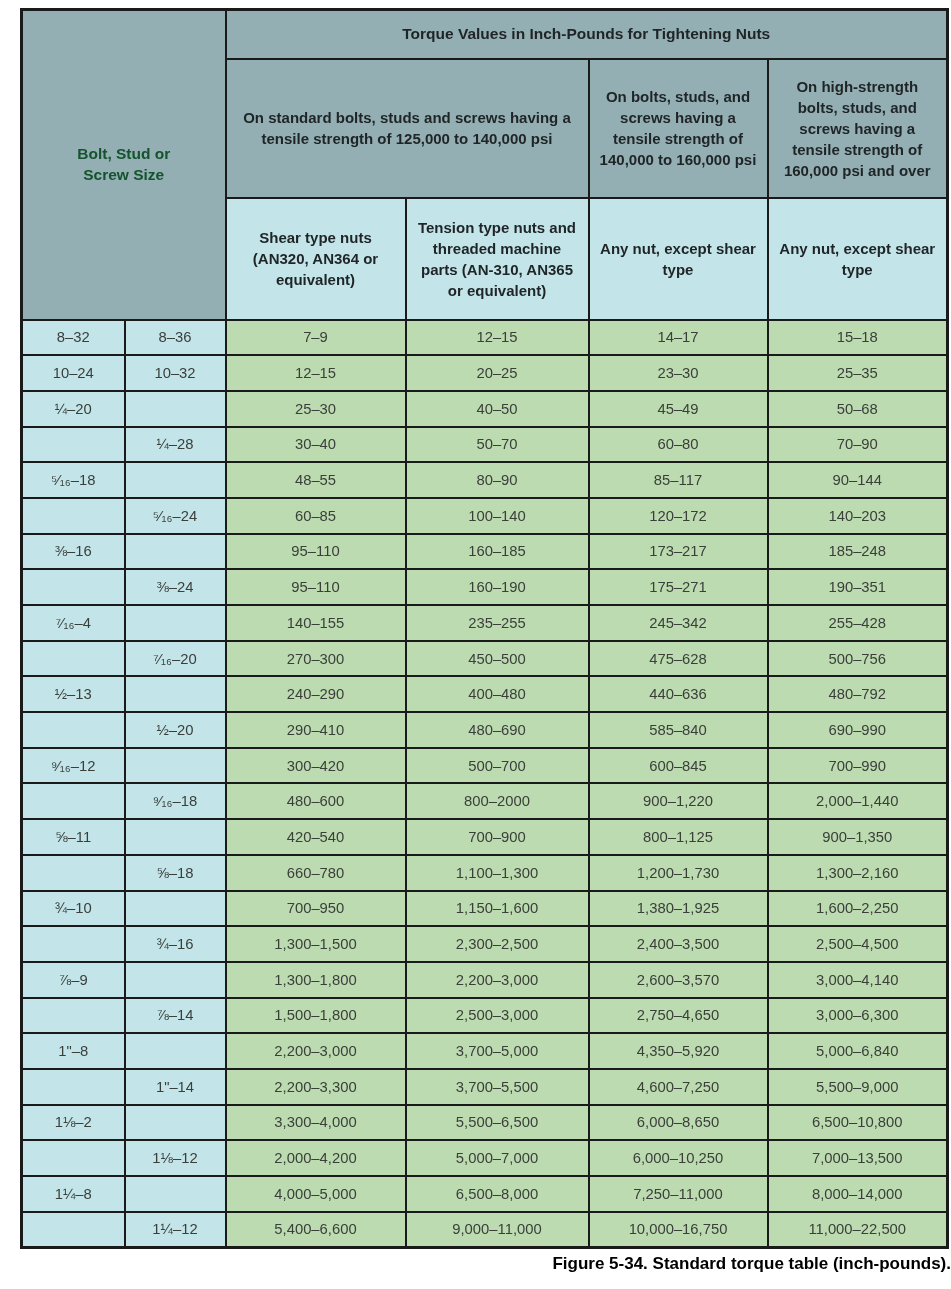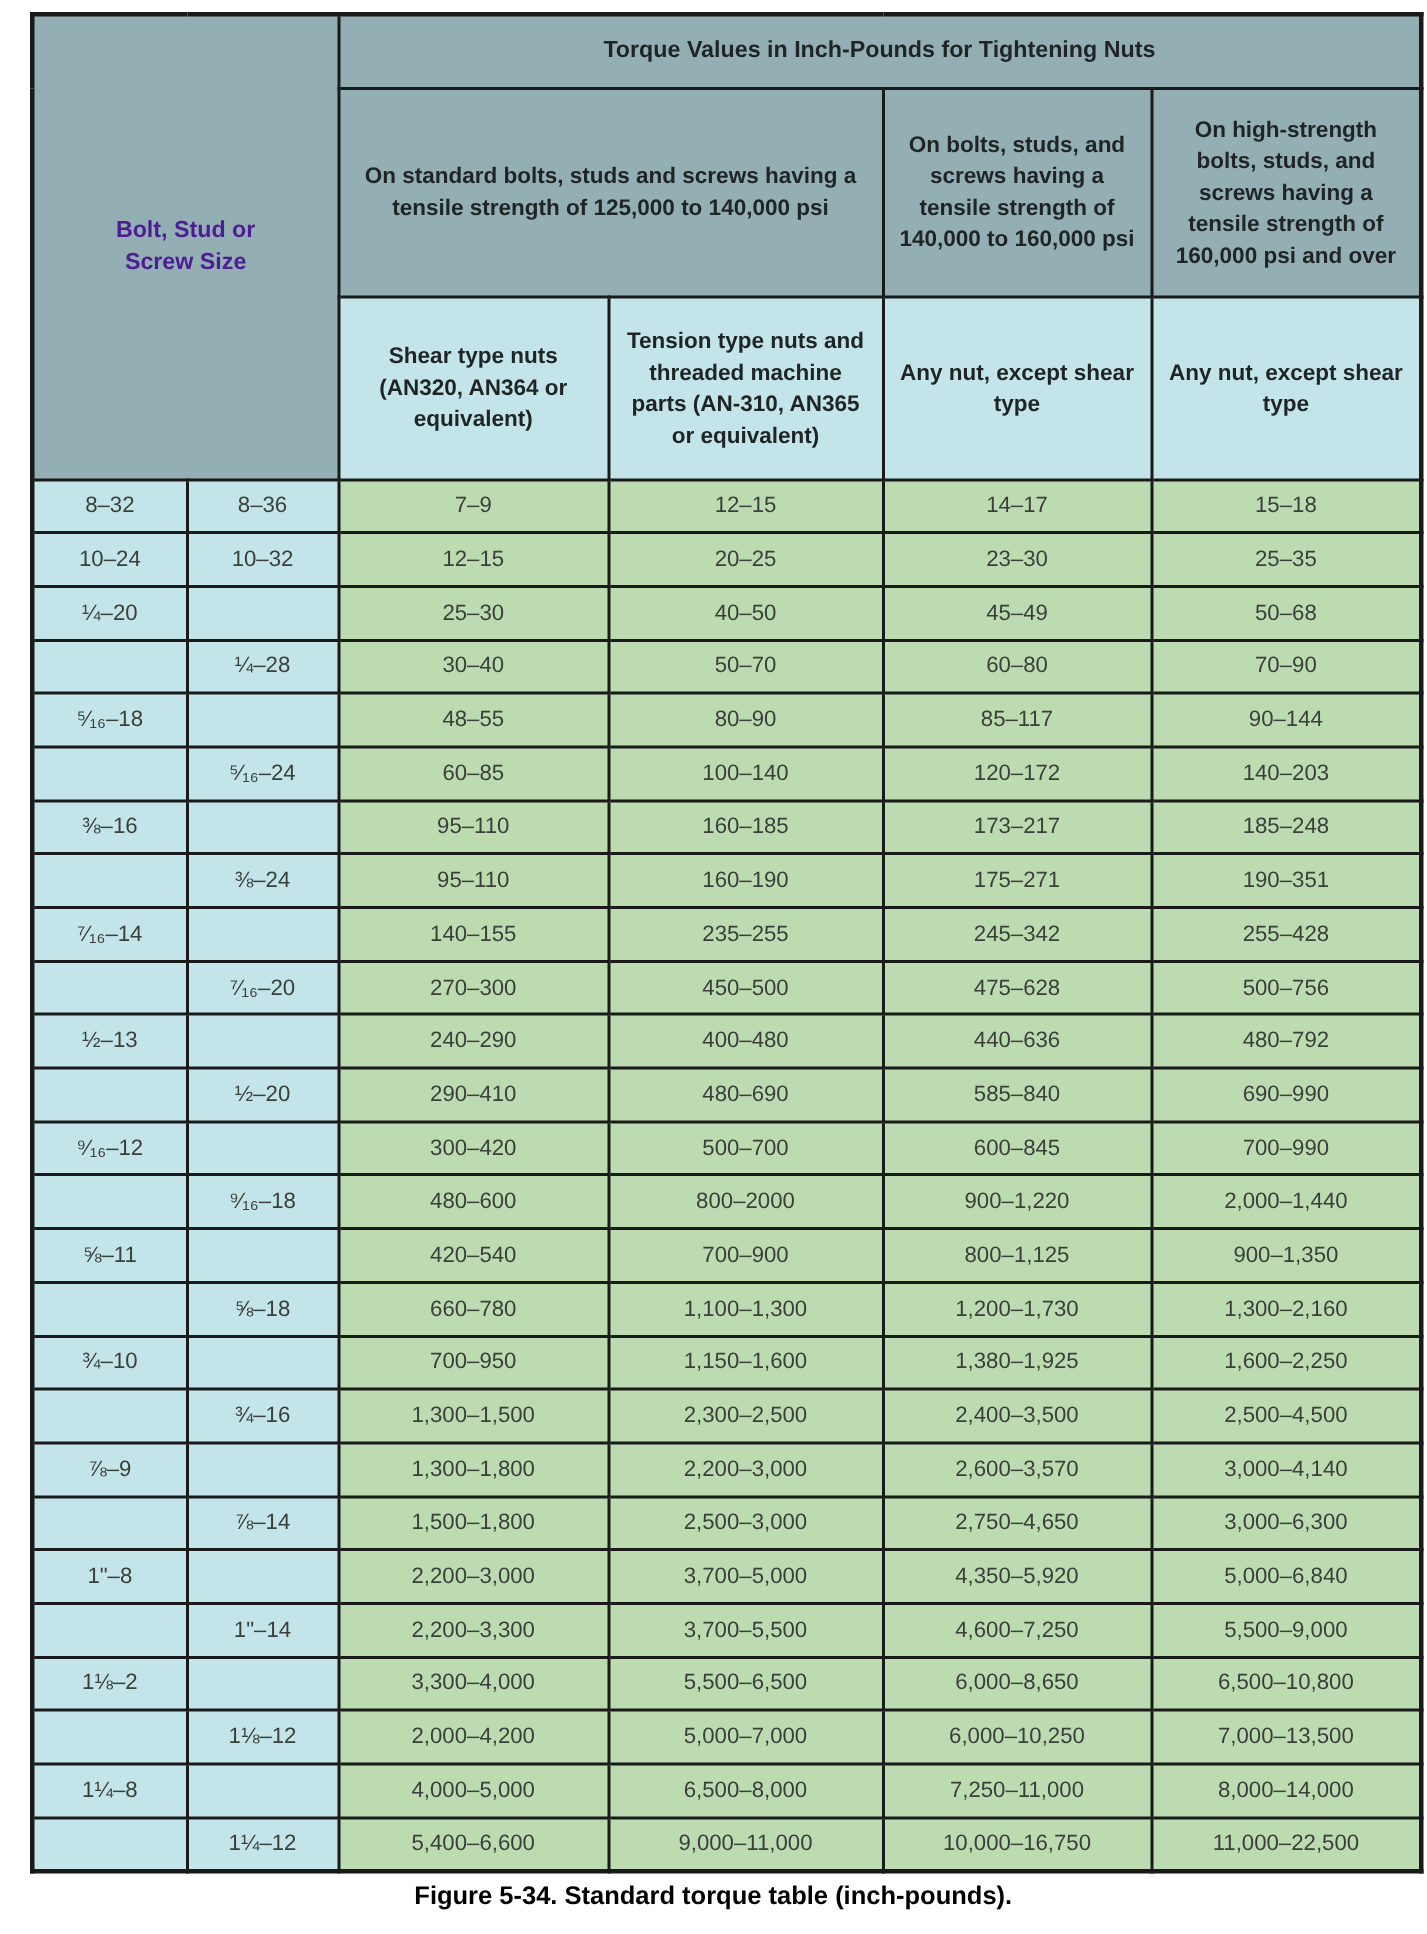--- a/index.html
+++ b/index.html
@@ -28,21 +28,21 @@
     padding: 2px 6px;
     text-align: center;
     vertical-align: middle;
     box-sizing: border-box;
   }
   table.torque {
     border: 3px solid var(--border, #1a1a1a);
   }
   th.corner {
     background: var(--header_bg, #93afb3);
-    color: #4c1d95;
+    color: #14532d;
     font-size: 15.5px;
     font-weight: bold;
     white-space: pre-line;
     line-height: 1.35;
   }
   th.title {
     background: var(--header_bg, #93afb3);
     color: #1f2426;
     font-size: 15.5px;
     font-weight: bold;
@@ -76,21 +76,21 @@
     background: var(--size_bg, #c3e5e9);
   }
   tbody td.val {
     background: var(--value_bg, #bddbb0);
   }
   .caption {
     position: absolute;
     left: 0;
     top: 1254px;
     width: 951px;
-    text-align: center;
+    text-align: right;
     font-size: 17px;
     font-weight: bold;
     color: #000000;
   }
 </style>
 </head>
 <body>
 
 <div class="page">
 
@@ -180,21 +180,21 @@
         </tr>
         <tr>
           <td class="size"></td>
           <td class="size">⅜–24</td>
           <td class="val">95–110</td>
           <td class="val">160–190</td>
           <td class="val">175–271</td>
           <td class="val">190–351</td>
         </tr>
         <tr>
-          <td class="size">⁷⁄₁₆–14</td>
+          <td class="size">⁷⁄₁₆–4</td>
           <td class="size"></td>
           <td class="val">140–155</td>
           <td class="val">235–255</td>
           <td class="val">245–342</td>
           <td class="val">255–428</td>
         </tr>
         <tr>
           <td class="size"></td>
           <td class="size">⁷⁄₁₆–20</td>
           <td class="val">270–300</td>

